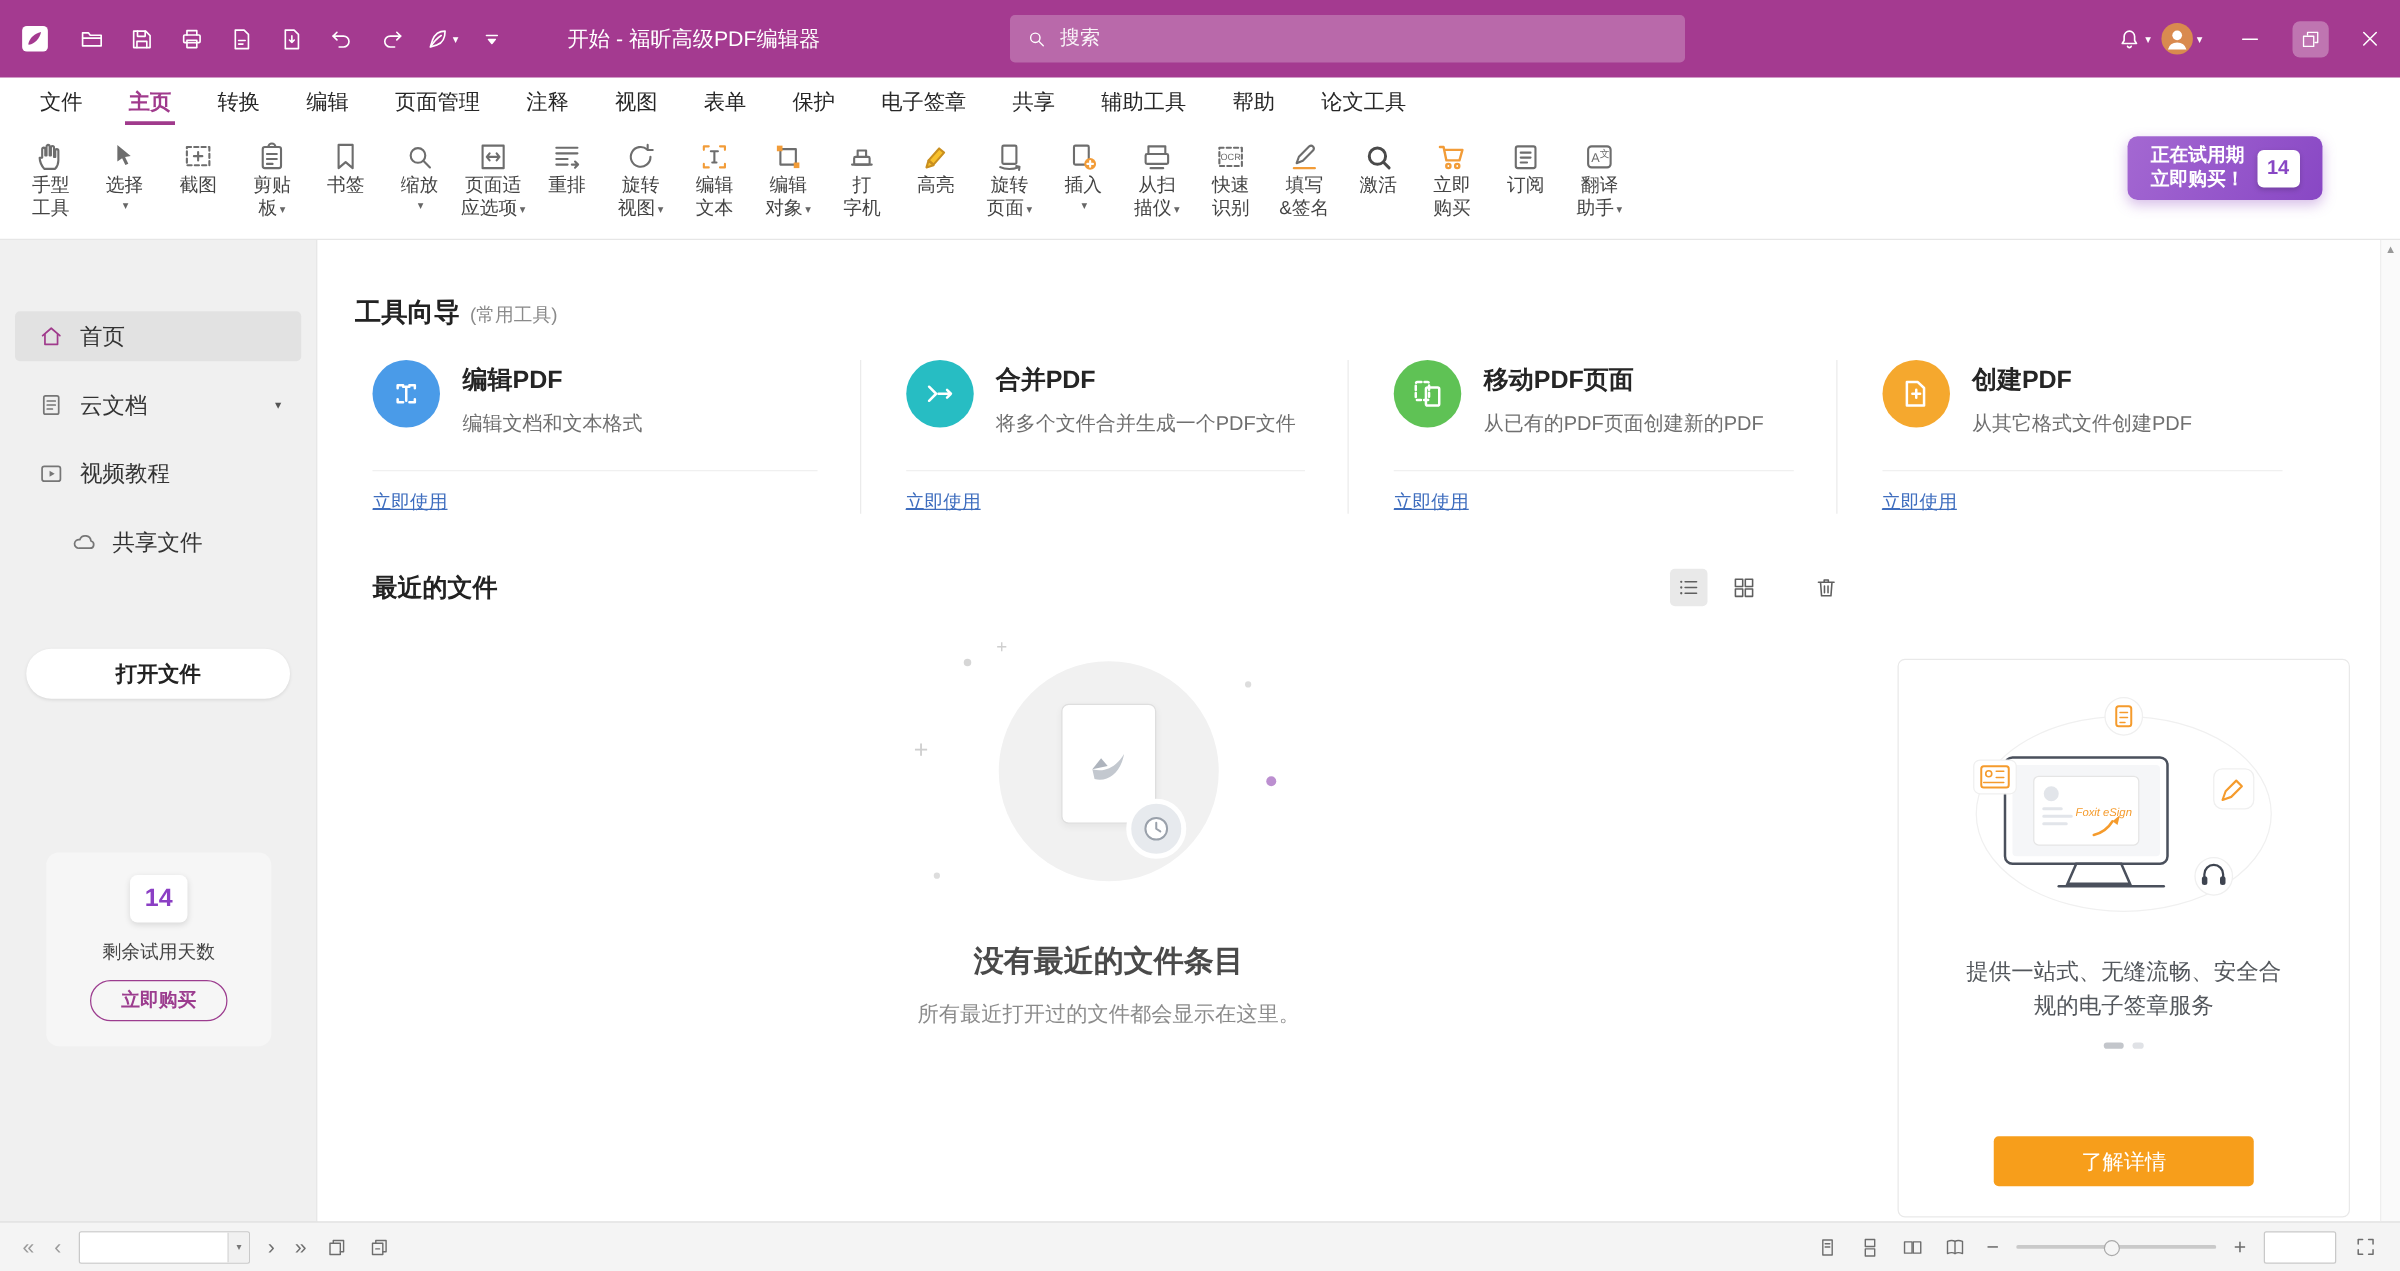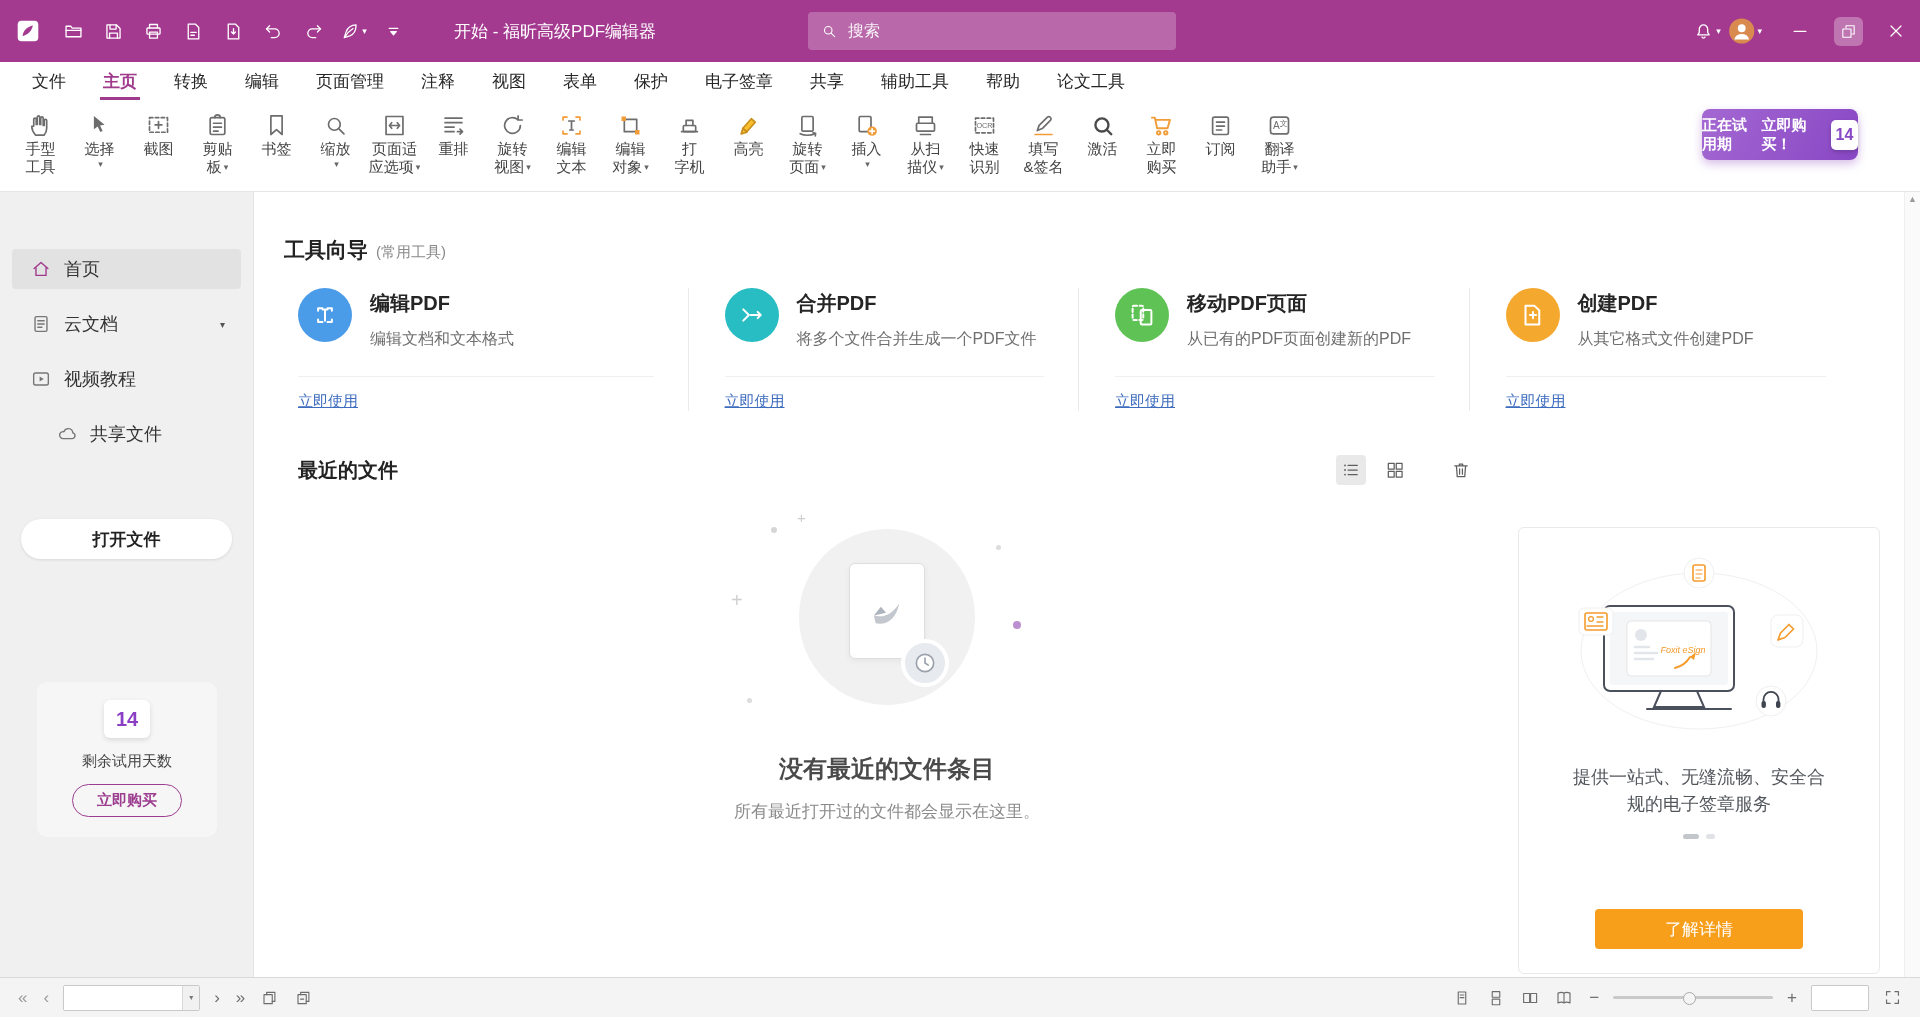--- a/index.html
+++ b/index.html
@@ -7,21 +7,21 @@
 body{font-family:"Liberation Sans","DejaVu Sans",sans-serif;background:#fff;color:#333}
 .ic{display:block}
 .st{stroke:currentColor;fill:none;stroke-width:1.5;stroke-linecap:round;stroke-linejoin:round}
 
 .titlebar{position:relative;height:62px;background:#A43A90;display:flex;align-items:center;padding-left:10px;color:#fff}
 .tb-left{display:flex;align-items:center;gap:6px}
 .tb-btn{width:34px;height:34px;display:flex;align-items:center;justify-content:center;border-radius:4px;color:#fff;background:transparent;border:none;cursor:pointer}
 .tb-logo{width:36px;height:36px;display:flex;align-items:center;justify-content:center;margin-right:4px}
 .tb-caret{font-size:9px;margin-left:2px;color:#fff}
 .tb-title{margin-left:44px;font-size:17px;color:#fff;white-space:nowrap}
-.tb-search{position:absolute;left:808px;top:12px;width:368px;height:38px;background:rgba(255,255,255,.24);border-radius:4px;display:flex;align-items:center;padding:0 12px;gap:10px}
+.tb-search{position:absolute;left:808px;top:12px;width:540px;height:38px;background:rgba(255,255,255,.24);border-radius:4px;display:flex;align-items:center;padding:0 12px;gap:10px}
 .tb-search input{flex:1;background:transparent;border:none;outline:none;color:#fff;font-size:16px}
 .tb-search input::placeholder{color:rgba(255,255,255,.92)}
 .tb-right{position:absolute;right:0;top:0;height:62px;display:flex;align-items:center}
 .tb-cluster{display:flex;align-items:center;gap:4px;margin-right:14px}
 .avatar{width:30px;height:30px;border-radius:50%;overflow:hidden;display:flex;align-items:center;justify-content:center}
 .win-btn{width:48px;height:62px;display:flex;align-items:center;justify-content:center;color:#fff;background:transparent;border:none;cursor:pointer}
 .win-btn .hl{display:flex;padding:6px;border-radius:6px;background:rgba(255,255,255,.30)}
 
 .menubar{height:38px;background:#fff;display:flex;align-items:stretch;padding-left:32px;gap:37px;font-size:17px;color:#262626}
 .menu-item{display:flex;align-items:center;position:relative;cursor:pointer;white-space:nowrap}
@@ -29,21 +29,21 @@
 .menu-item.active::after{content:"";position:absolute;left:-3px;right:-3px;bottom:0;height:3px;background:#A03A8C}
 
 .ribbon{position:relative;height:92px;background:#fff;border-bottom:1px solid #E6E6E6;display:flex;align-items:flex-start;padding:7px 10px 0 12px}
 .rb-buttons{display:flex;gap:2px}
 .rb-btn{width:57px;display:flex;flex-direction:column;align-items:center;padding-top:3px;cursor:pointer;border-radius:4px}
 .rb-ic{color:#6d6d6d;height:30px;display:flex;align-items:center}
 .rb-l{font-size:15px;line-height:1.22;color:#444;white-space:nowrap;display:flex;align-items:center}
 .caret{font-size:9px;color:#666;margin-left:2px}
 .rb-caret{margin-top:1px}
 .trial-badge{position:absolute;top:9px;right:62px;width:156px;height:51px;border-radius:8px;background:linear-gradient(120deg,#A468D2,#8847C4);display:flex;align-items:center;justify-content:center;gap:10px;box-shadow:0 4px 10px rgba(140,70,190,.35);cursor:pointer}
-.tbd-text{display:flex;flex-direction:row;color:#fff;font-size:15px;font-weight:bold;line-height:1.25}
+.tbd-text{display:flex;flex-direction:column;color:#fff;font-size:15px;font-weight:bold;line-height:1.25}
 .tbd-days{width:34px;height:30px;background:#fff;border-radius:5px;color:#8847C4;font-weight:bold;font-size:16px;display:flex;align-items:center;justify-content:center;box-shadow:0 2px 4px rgba(0,0,0,.18)}
 
 .content{display:flex;height:785px}
 .sidebar{width:254px;background:#F0F0F0;border-right:1px solid #E4E4E4;display:flex;flex-direction:column;padding-top:57px}
 .side-item{height:40px;margin:0 12px 15px;border-radius:4px;display:flex;align-items:center;padding-left:18px;gap:12px;font-size:18px;color:#333;cursor:pointer}
 .side-item.active{background:#E2E2E2}
 .side-item.indent{padding-left:44px}
 .si-ic{color:#767676;display:flex}
 .side-item.active .si-ic{color:#A03A8C}
 .si-caret{margin-left:auto;margin-right:16px;font-size:10px;color:#555}

